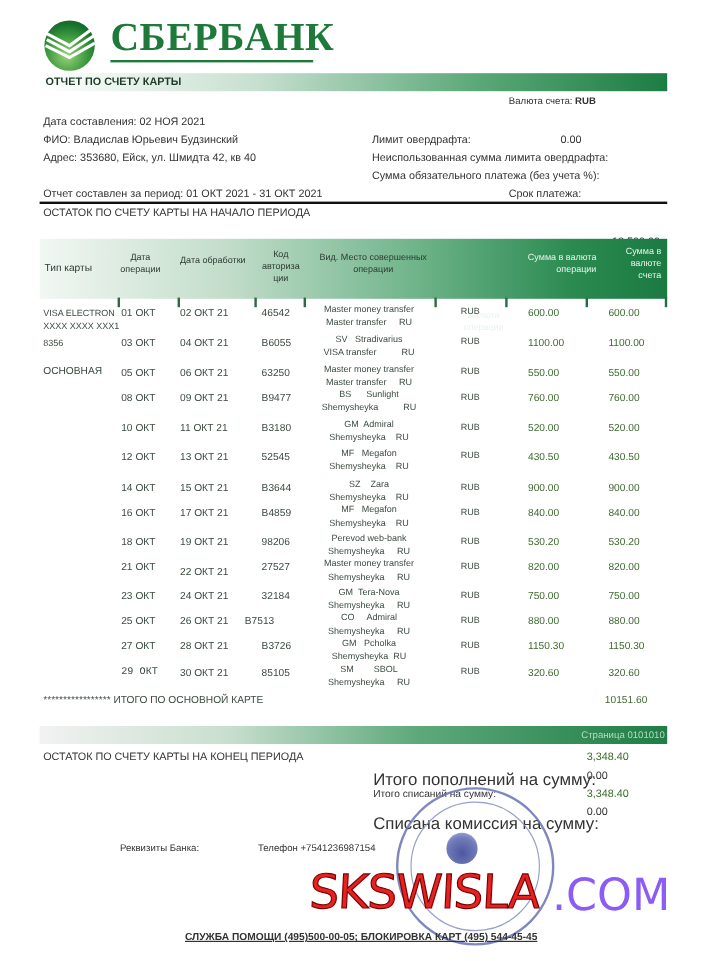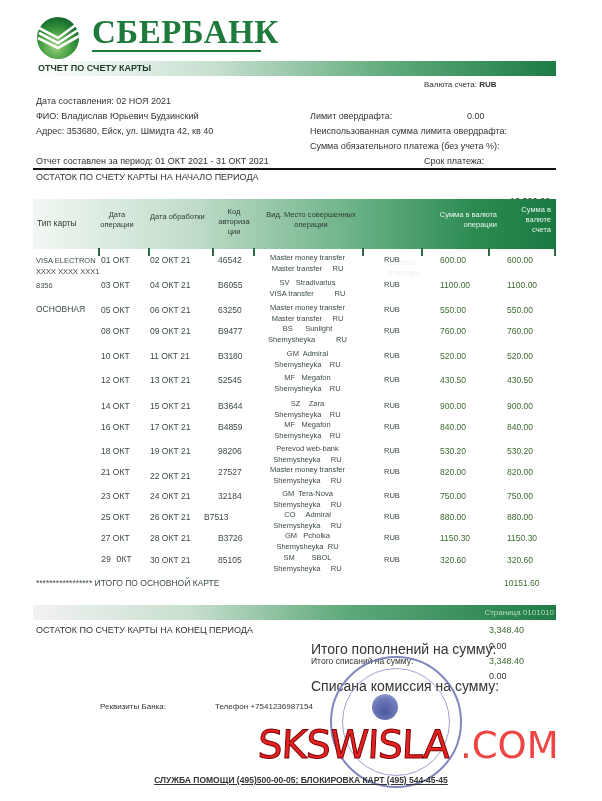--- a/index.html
+++ b/index.html
@@ -42,21 +42,21 @@
     background:linear-gradient(to right, #f2f2f2 0%, #c8dfcf 30%, #5ea97a 60%, #1f7d45 100%); }
   .footer-bar span { position:absolute; right:2px; top:3px; font-size:8px; color:#b8dbc3; }
 
   .stamp { left:330px; top:656px; width:132px; height:132px; border-radius:50%;
     border:2px solid #6b73b4; opacity:0.85; }
   .stamp-inner { position:absolute; left:10px; top:10px; width:108px; height:108px; border-radius:50%; border:1px solid #8990c6; }
   .stamp-core { position:absolute; left:40px; top:36px; width:26px; height:26px; border-radius:50%; background:radial-gradient(circle at 50% 65%, #2d3c8c 0%, #5966b0 60%, #aeb4dd 100%); }
 
   .watermark-red { left:258px; top:722px; font-family:"DejaVu Sans", sans-serif; font-size:39px; color:#e52121; letter-spacing:-1px;
     -webkit-text-stroke:1px #7a0000; transform:skewX(-3deg); }
-  .watermark-blue { left:460px; top:724px; font-family:"DejaVu Sans", sans-serif; font-size:37px; color:#ef4444; }
+  .watermark-blue { left:460px; top:724px; font-family:"DejaVu Sans", sans-serif; font-size:37px; color:#8b5cf6; }
   .helpline { left:0; top:775px; width:602px; text-align:center; font-size:8.5px; font-weight:bold; color:#333; text-decoration:underline; }
 </style>
 </head>
 <body>
 
 <div class="abs logo-emblem">
   <svg width="44" height="44" viewBox="0 0 44 44">
     <defs>
       <radialGradient id="lg" cx="45%" cy="70%" r="65%">
         <stop offset="0%" stop-color="#9ad27a"></stop>

